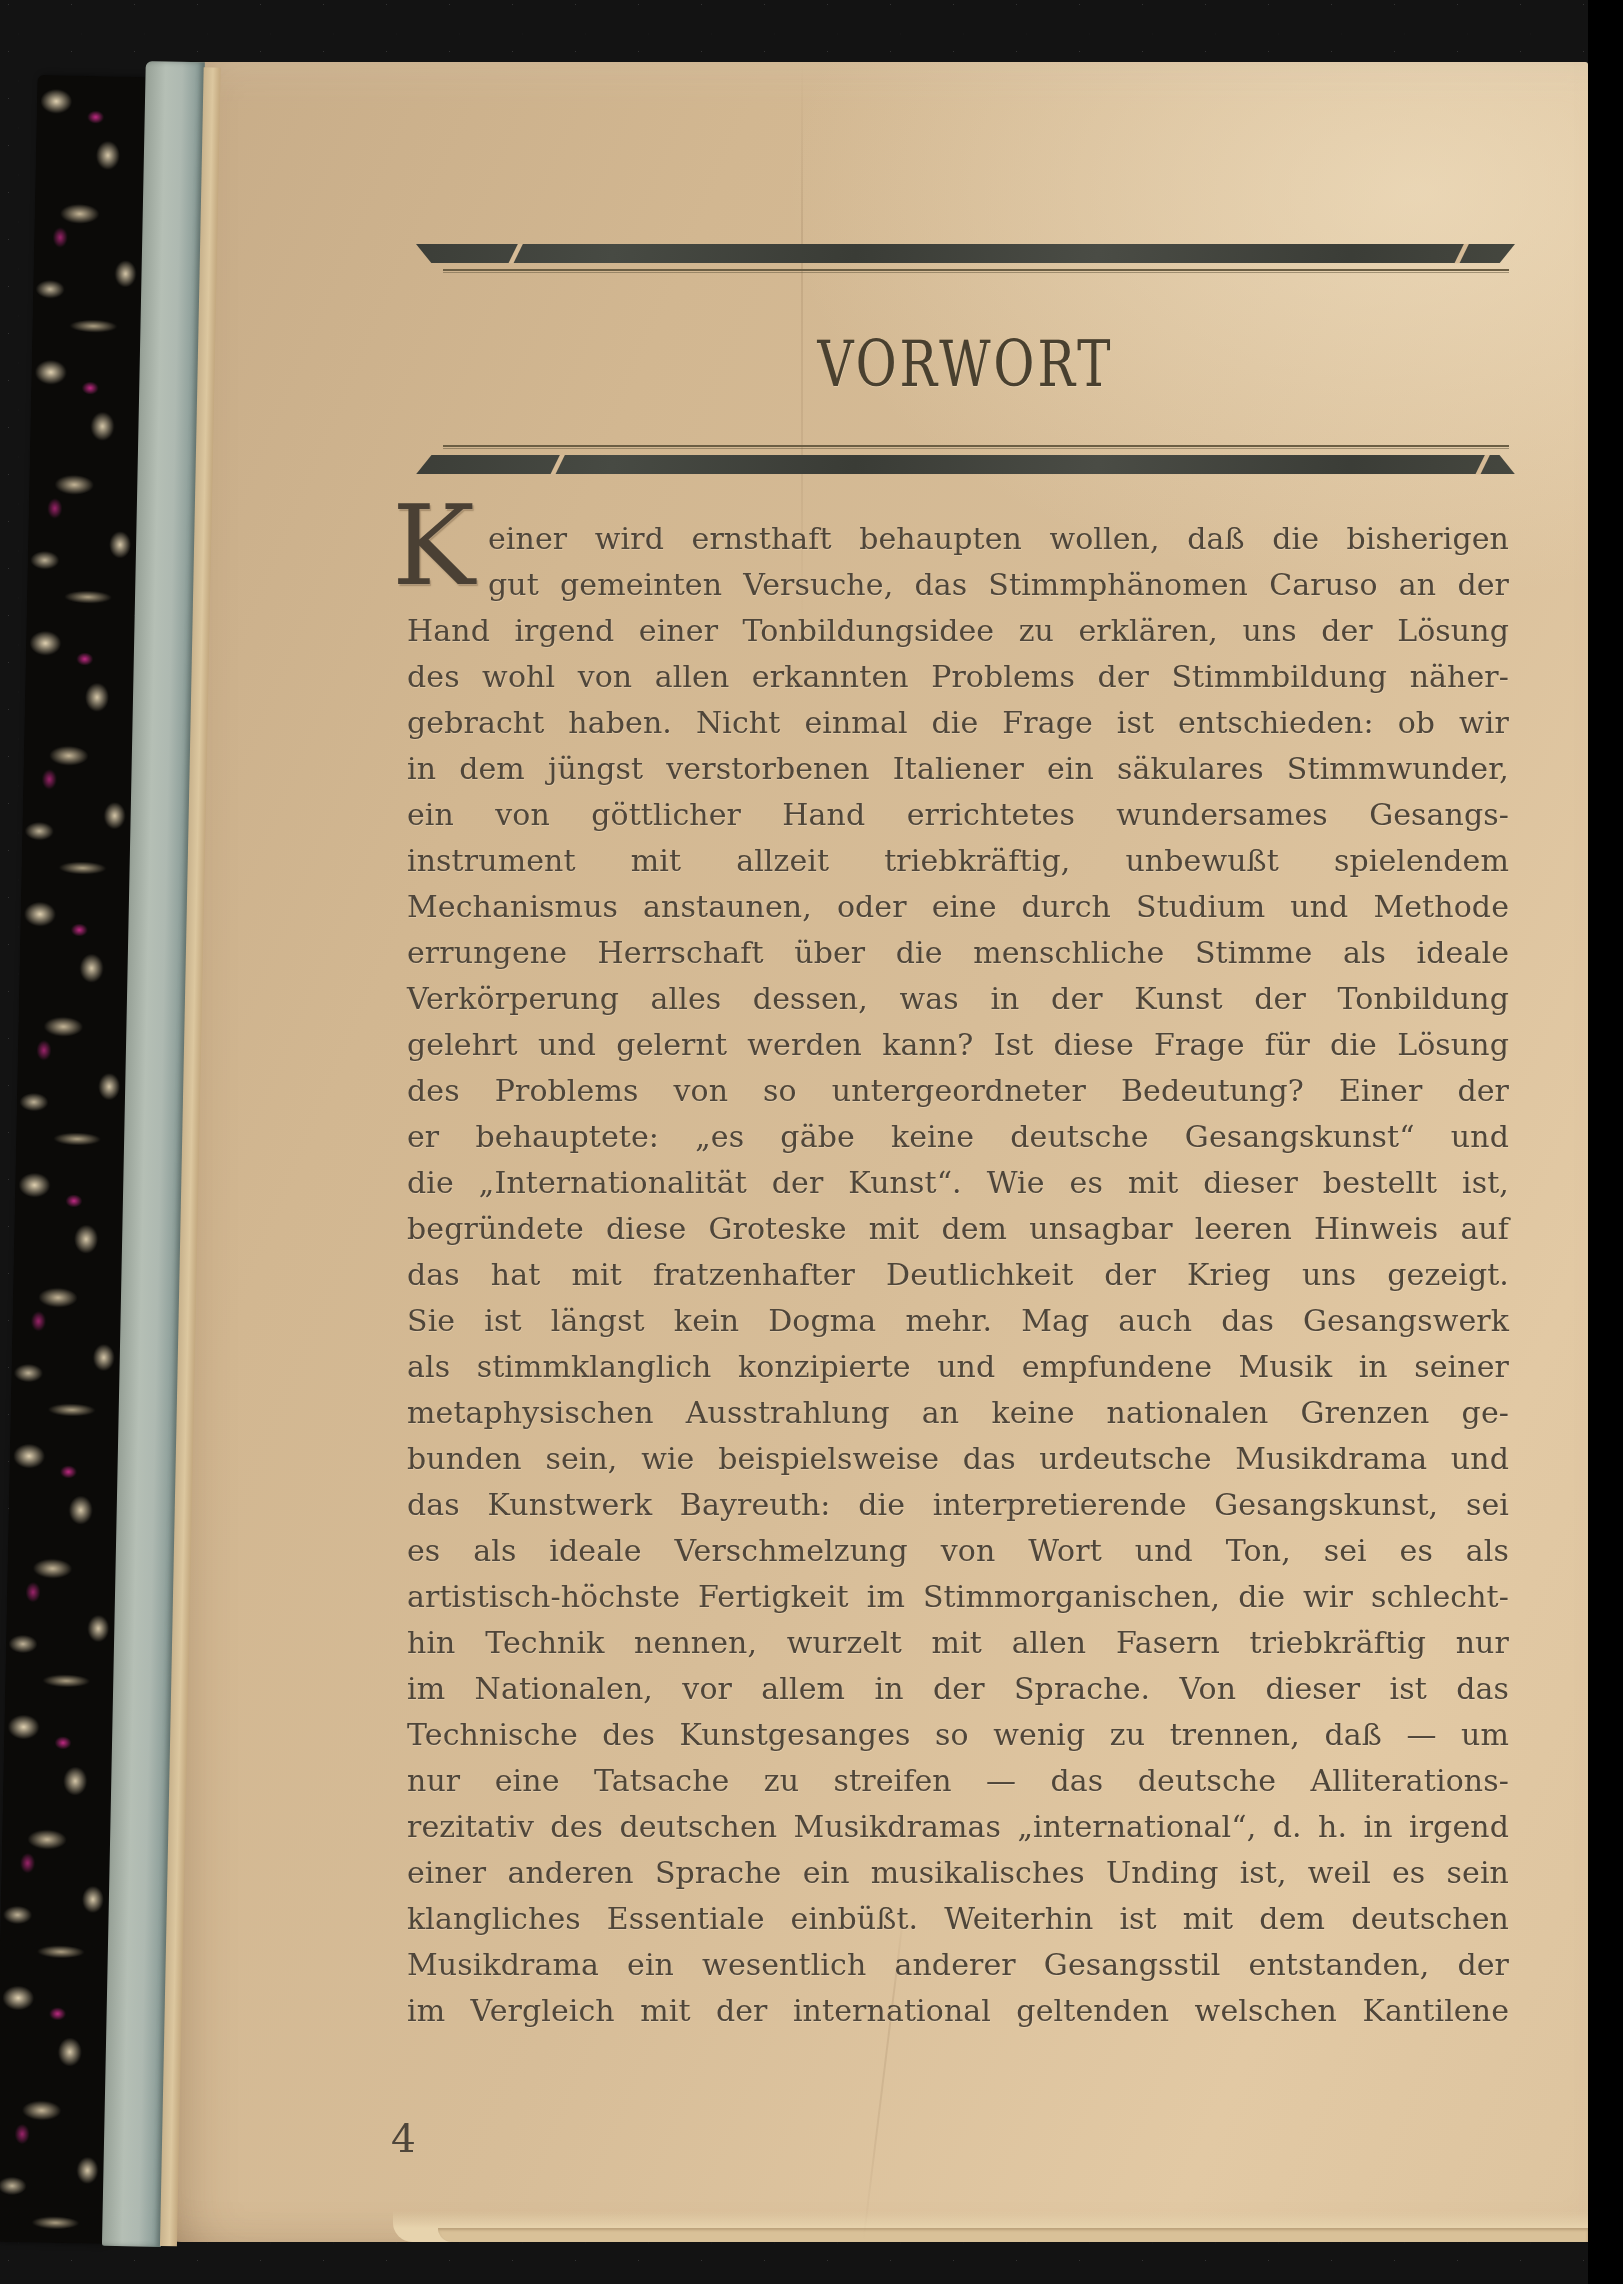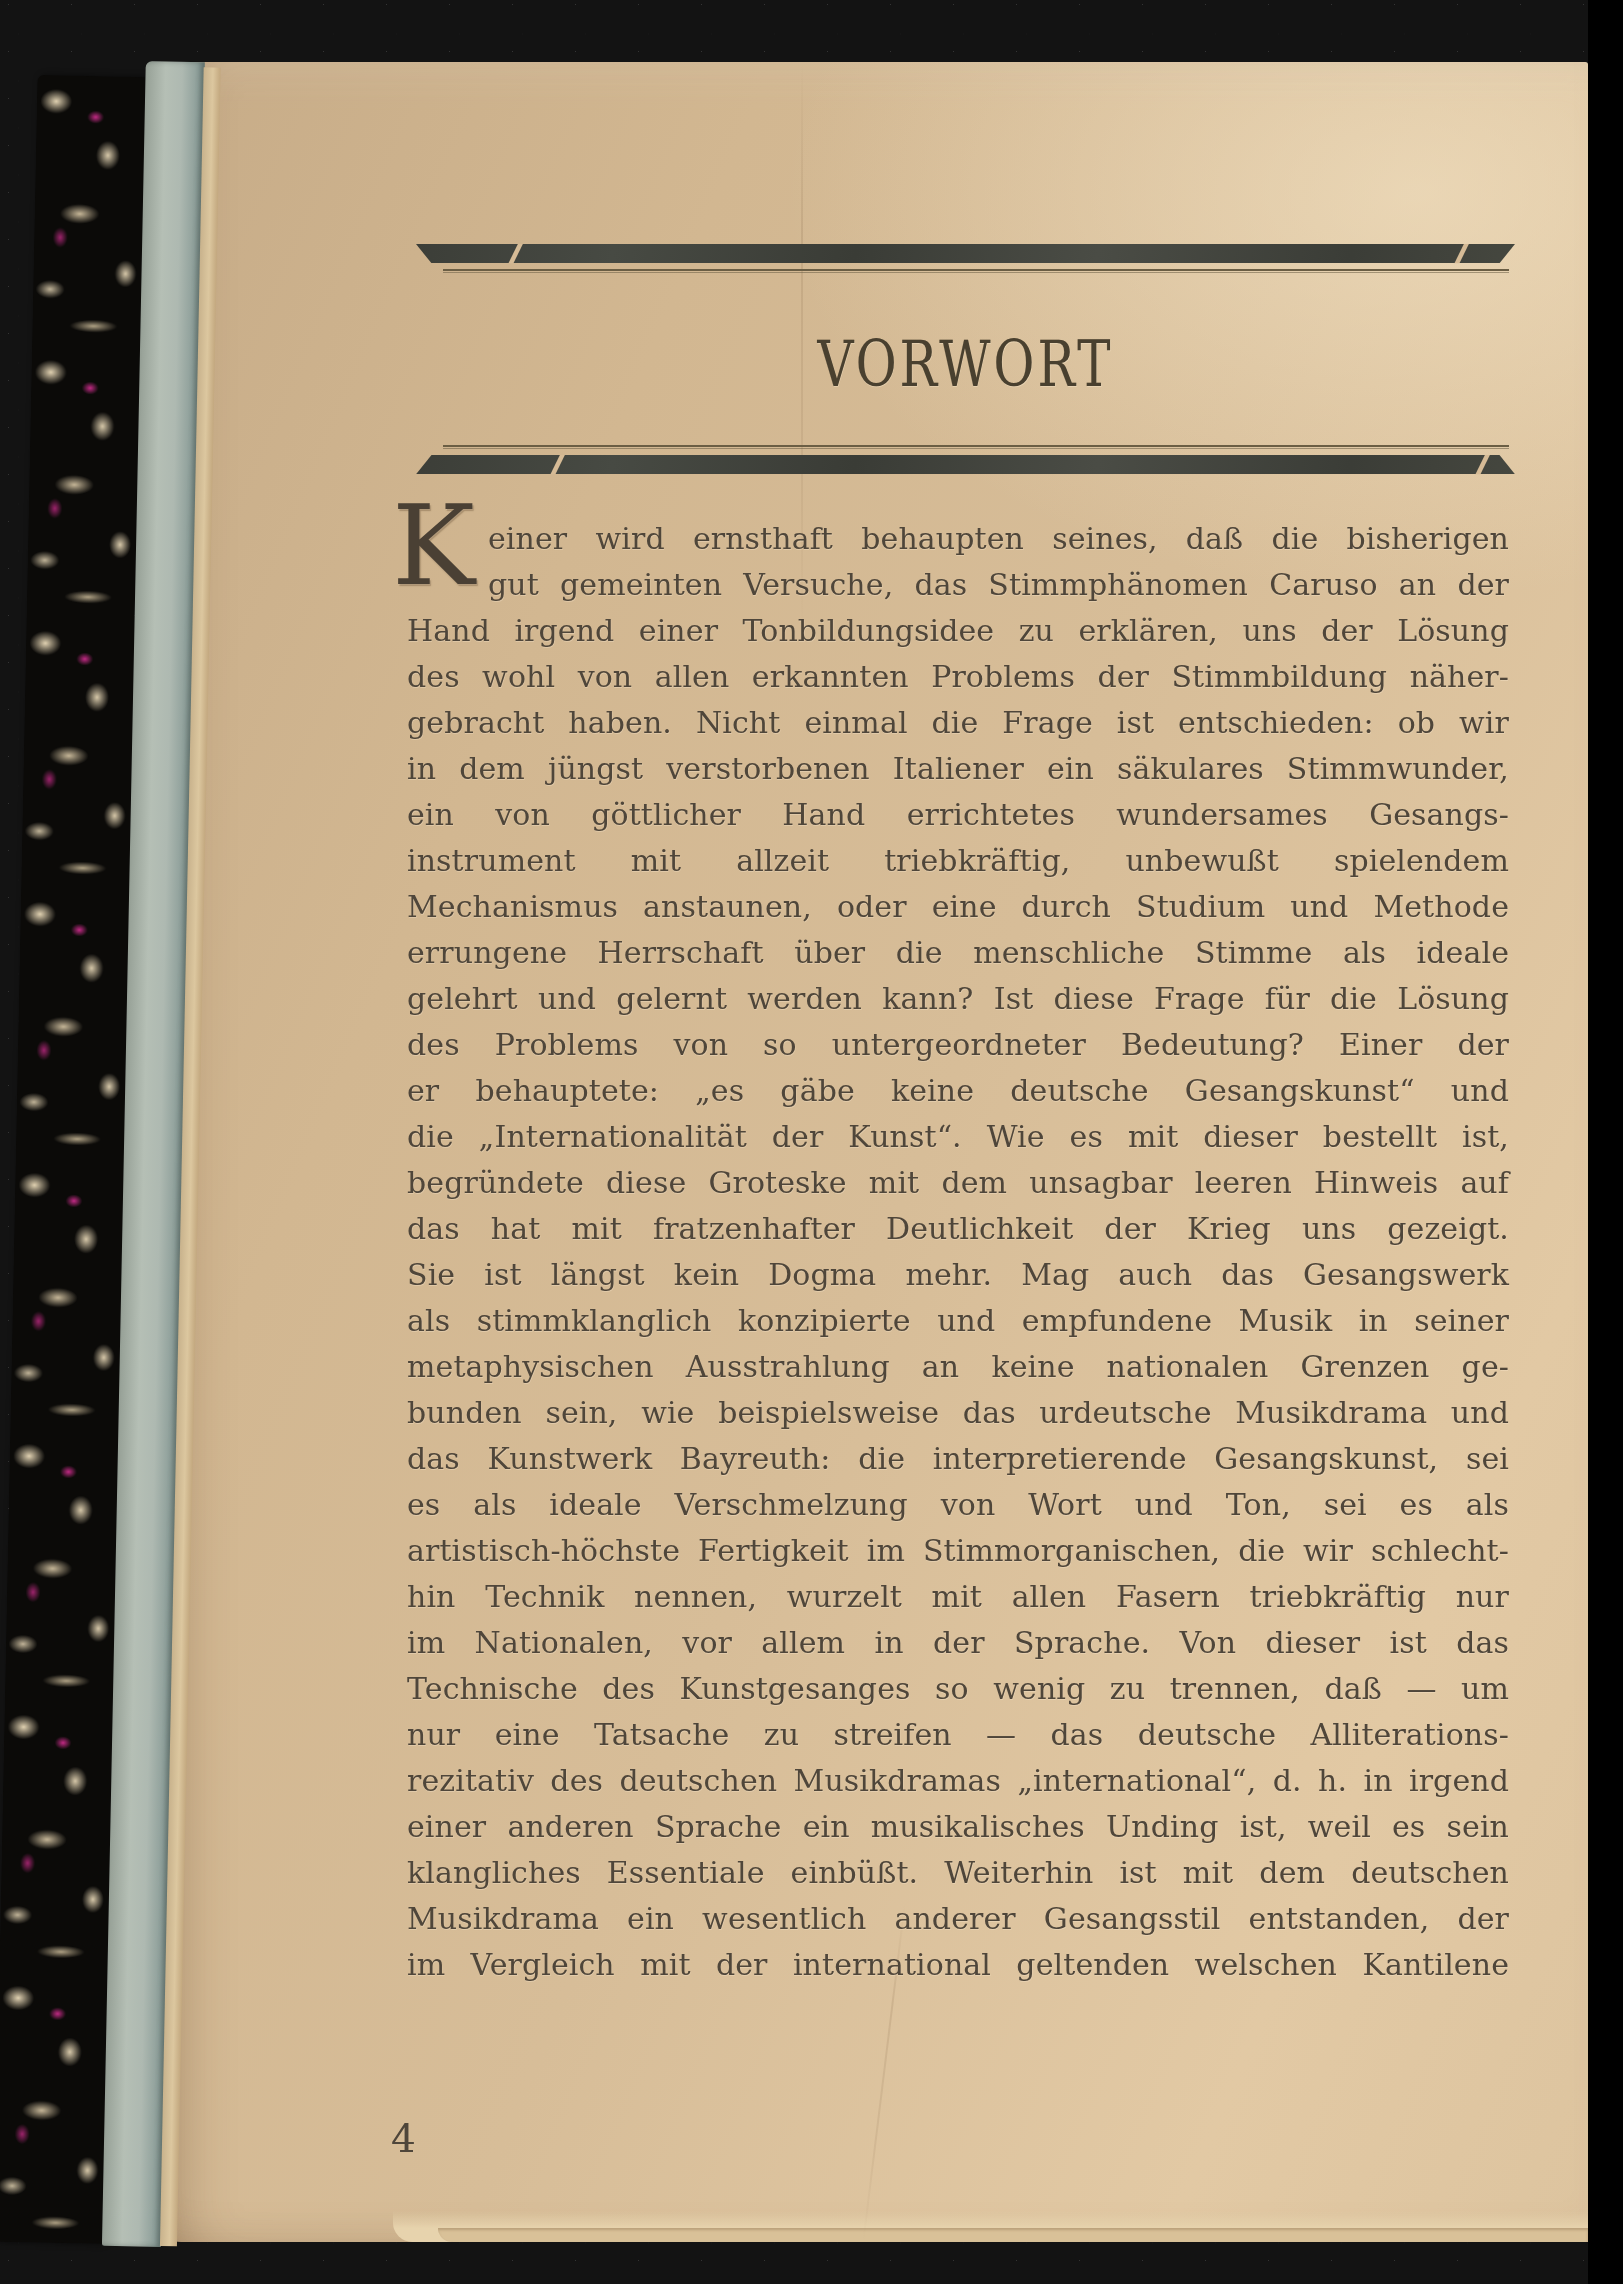--- a/index.html
+++ b/index.html
@@ -121,30 +121,31 @@
     <div class="rule" id="rule-bottom"></div>
     <div class="bar" id="bar-bottom">
       <div class="bar-gap" style="left:139px"></div>
       <div class="bar-gap" style="left:1064px"></div>
     </div>
   </div>
 
   <div id="drop-cap">K</div>
 
   <div id="textblock">
-      <div class="text-line indent">einer wird ernsthaft behaupten seines, daß die bisherigen</div>
+      <div class="text-line indent">einer wird ernsthaft behaupten wollen, daß die bisherigen</div>
       <div class="text-line indent">gut gemeinten Versuche, das Stimmphänomen Caruso an der</div>
       <div class="text-line">Hand irgend einer Tonbildungsidee zu erklären, uns der Lösung</div>
       <div class="text-line">des wohl von allen erkannten Problems der Stimmbildung näher-</div>
       <div class="text-line">gebracht haben.  Nicht einmal die Frage ist entschieden: ob wir</div>
       <div class="text-line">in dem jüngst verstorbenen Italiener ein säkulares Stimmwunder,</div>
       <div class="text-line">ein von göttlicher Hand errichtetes wundersames Gesangs-</div>
       <div class="text-line">instrument mit allzeit triebkräftig, unbewußt spielendem</div>
       <div class="text-line">Mechanismus anstaunen, oder eine durch Studium und Methode</div>
       <div class="text-line">errungene Herrschaft über die menschliche Stimme als ideale</div>
+      <div class="text-line">Verkörperung alles dessen, was in der Kunst der Tonbildung</div>
       <div class="text-line">gelehrt und gelernt werden kann?  Ist diese Frage für die Lösung</div>
       <div class="text-line">des Problems von so untergeordneter Bedeutung?  Einer der</div>
       <div class="text-line">er behauptete: „es gäbe keine deutsche Gesangskunst“ und</div>
       <div class="text-line">die „Internationalität der Kunst“.  Wie es mit dieser bestellt ist,</div>
       <div class="text-line">begründete diese Groteske mit dem unsagbar leeren Hinweis auf</div>
       <div class="text-line">das hat mit fratzenhafter Deutlichkeit der Krieg uns gezeigt.</div>
       <div class="text-line">Sie ist längst kein Dogma mehr.  Mag auch das Gesangswerk</div>
       <div class="text-line">als stimmklanglich konzipierte und empfundene Musik in seiner</div>
       <div class="text-line">metaphysischen Ausstrahlung an keine nationalen Grenzen ge-</div>
       <div class="text-line">bunden sein, wie beispielsweise das urdeutsche Musikdrama und</div>

